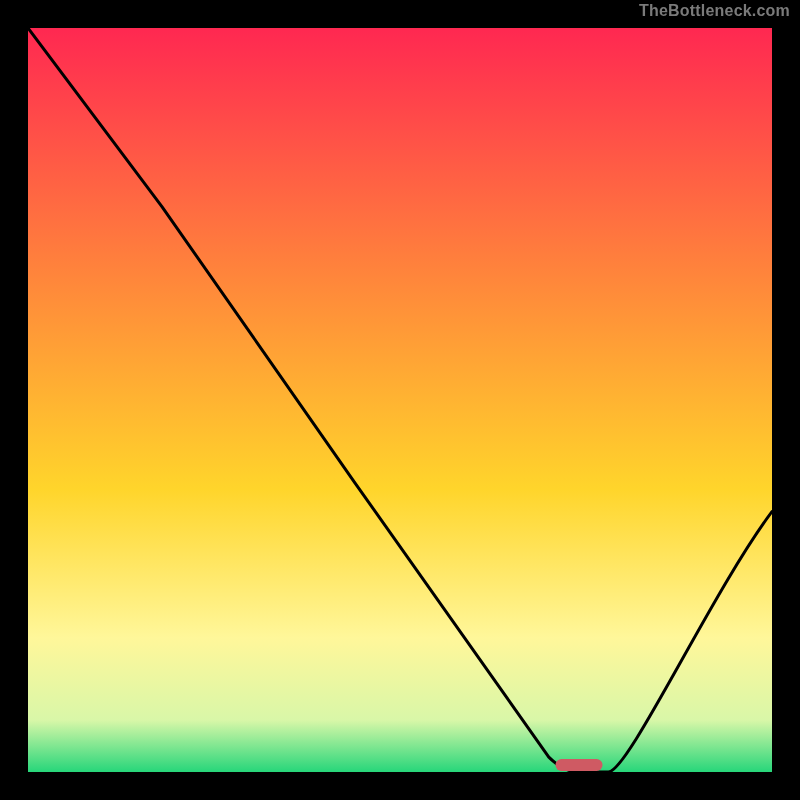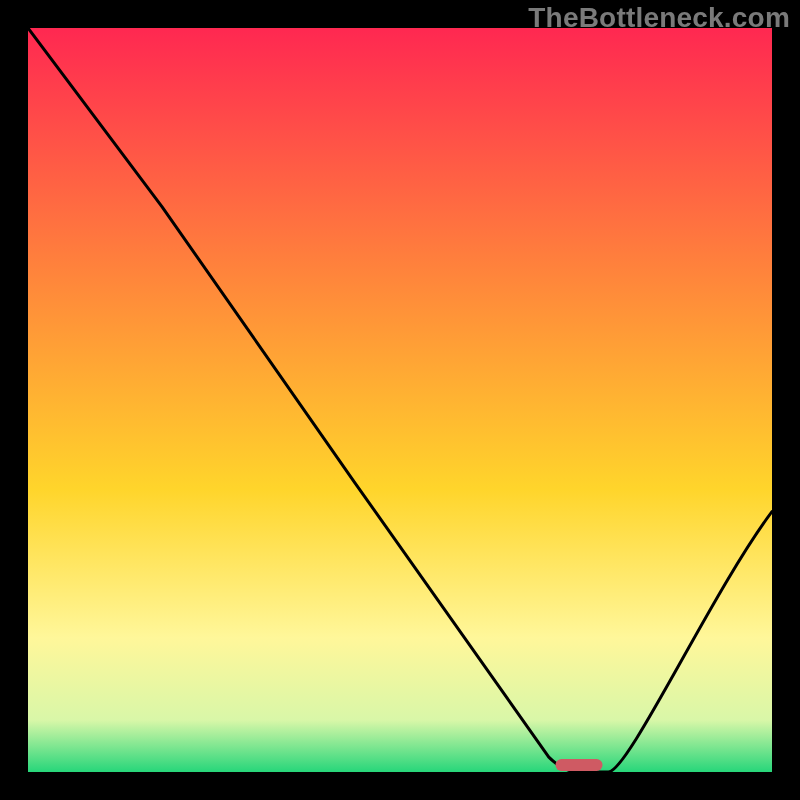--- a/index.html
+++ b/index.html
@@ -14,21 +14,21 @@
     position: relative;
     width: 800px;
     height: 800px;
     background: #000;
   }
   .watermark {
     position: absolute;
     top: 2px;
     right: 10px;
     color: #7a7a7a;
-    font-size: 28px;
+    font-size: 16px;
     font-weight: 600;
     letter-spacing: 0.2px;
     z-index: 4;
   }
   .plot {
     position: absolute;
     left: 28px;
     top: 28px;
     width: 744px;
     height: 744px;

